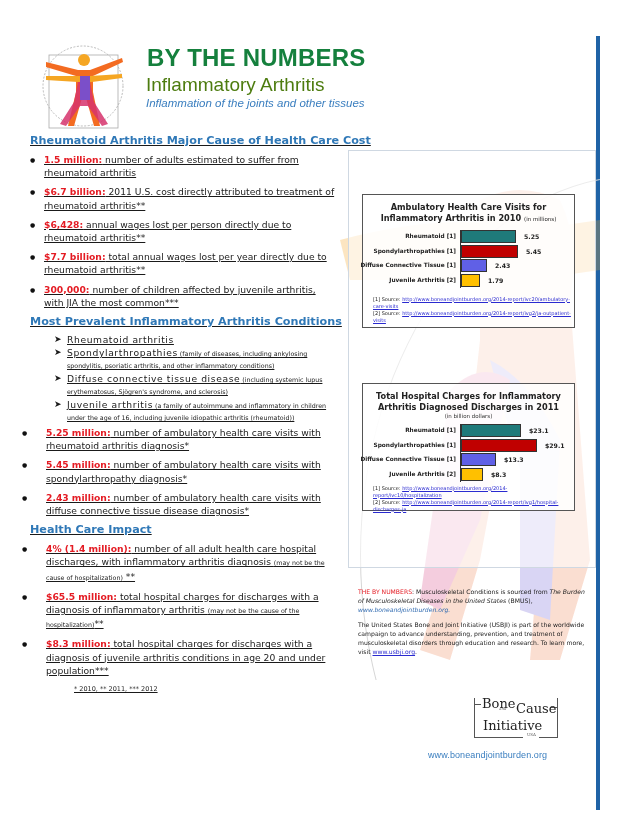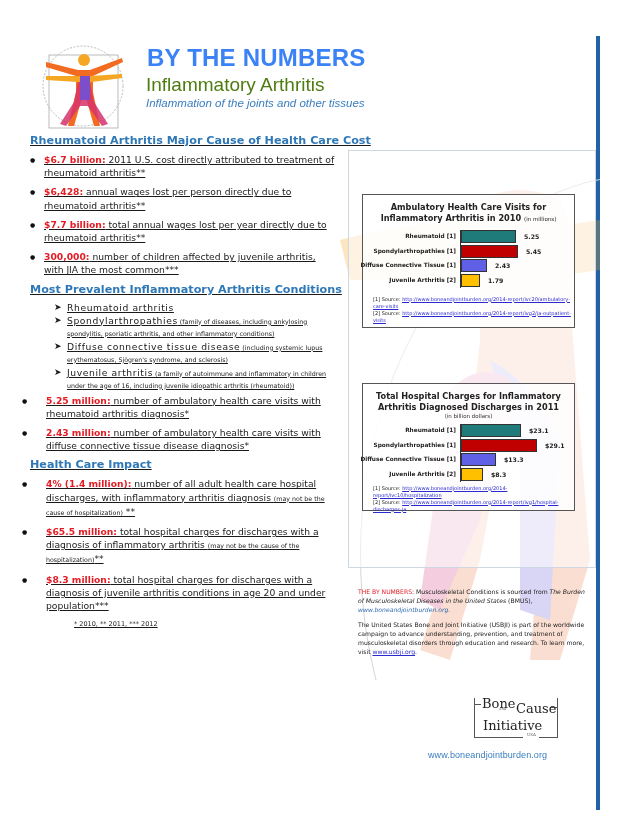--- a/index.html
+++ b/index.html
@@ -7,21 +7,21 @@
   body { position: relative; font-family: "DejaVu Sans", sans-serif; color: #1a1a1a; }
 
   .blue-rule { position: absolute; left: 596px; top: 36px; width: 4px; height: 774px; background: #1f63a6; }
 
   
   .bg-figure { position: absolute; left: 330px; top: 140px; width: 270px; height: 540px; overflow: hidden; pointer-events: none; }
   .bg-arc { position: absolute; left: 30px; top: 35px; width: 560px; height: 760px; border: 1.5px solid #d6d6d6; border-radius: 50%; }
 
   
   .logo { position: absolute; left: 38px; top: 40px; width: 92px; height: 90px; }
-  .title-main { position: absolute; left: 147px; top: 44px; font-family: "Liberation Sans", sans-serif; font-weight: bold; font-size: 24px; color: #3b82f6; letter-spacing: 0.2px; }
+  .title-main { position: absolute; left: 147px; top: 44px; font-family: "Liberation Sans", sans-serif; font-weight: bold; font-size: 24px; color: #15803d; letter-spacing: 0.2px; }
   .title-sub { position: absolute; left: 146px; top: 74px; font-family: "Liberation Sans", sans-serif; font-size: 19px; color: #4d7c0f; }
   .title-tag { position: absolute; left: 146px; top: 97px; font-family: "Liberation Sans", sans-serif; font-style: italic; font-size: 11.5px; color: #3a7ebf; }
 
   
   .left { position: absolute; left: 30px; top: 134px; width: 305px; font-family: "DejaVu Sans", sans-serif; text-decoration: underline; }
   .sec-h { color: #2f78b7; font-weight: bold; font-size: 11.2px; margin-bottom: 6px; white-space: nowrap; }
   .blist { list-style: none; }
   .blist li { position: relative; padding-left: 14px; font-size: 9.2px; line-height: 13.2px; margin-bottom: 6px; color: #222; }
   .blist li::before { content: "\25CF"; position: absolute; left: 0; top: 0; font-size: 6px; color: #111; }
   .blist.indent li { padding-left: 30px; }
@@ -96,35 +96,37 @@
     <circle cx="46" cy="20" r="6" fill="#f5a623"></circle>
   </svg>
 </div>
 <div class="title-main">BY THE NUMBERS</div>
 <div class="title-sub">Inflammatory Arthritis</div>
 <div class="title-tag">Inflammation of the joints and other tissues</div>
 
 <div class="left">
   <div class="sec-h">Rheumatoid Arthritis Major Cause of Health Care Cost</div>
   <ul class="blist">
+    <li><span class="hl">1.5 million:</span><span> number of adults estimated to suffer from rheumatoid arthritis</span></li>
     <li><span class="hl">$6.7 billion:</span><span> 2011 U.S. cost directly attributed to treatment of rheumatoid arthritis**</span></li>
     <li><span class="hl">$6,428:</span><span> annual wages lost per person directly due to rheumatoid arthritis**</span></li>
     <li><span class="hl">$7.7 billion:</span><span> total annual wages lost per year directly due to rheumatoid arthritis**</span></li>
     <li style=""><span class="hl">300,000:</span><span> number of children affected by juvenile arthritis, with JIA the most common***</span></li>
   </ul>
 
   <div class="sec-h">Most Prevalent Inflammatory Arthritis Conditions</div>
   <ul class="alist">
     <li><span class="arrow">➤</span><span class="name">Rheumatoid arthritis</span></li>
     <li><span class="arrow">➤</span><span class="name">Spondylarthropathies</span><span class="small"> (family of diseases, including ankylosing spondylitis, psoriatic arthritis, and other inflammatory conditions)</span></li>
     <li><span class="arrow">➤</span><span class="name">Diffuse connective tissue disease</span><span class="small"> (including systemic lupus erythematosus, Sjögren's syndrome, and sclerosis)</span></li>
     <li><span class="arrow">➤</span><span class="name">Juvenile arthritis</span><span class="small"> (a family of autoimmune and inflammatory in children under the age of 16, including juvenile idiopathic arthritis (rheumatoid))</span></li>
   </ul>
   <ul class="blist indent" style="margin-left:-14px">
     <li><span class="hl">5.25 million:</span><span> number of ambulatory health care visits with rheumatoid arthritis diagnosis*</span></li>
+    <li><span class="hl">5.45 million:</span><span> number of ambulatory health care visits with spondylarthropathy diagnosis*</span></li>
     <li><span class="hl">2.43 million:</span><span> number of ambulatory health care visits with diffuse connective tissue disease diagnosis*</span></li>
   </ul>
 
   <div class="sec-h">Health Care Impact</div>
   <ul class="blist indent" style="margin-left:-14px">
     <li><span class="hl">4% (1.4 million):</span><span> number of all adult health care hospital discharges, with inflammatory arthritis diagnosis </span><span class="small">(may not be the cause of hospitalization)</span><span> **</span></li>
     <li><span class="hl">$65.5 million:</span><span> total hospital charges for discharges with a diagnosis of inflammatory arthritis </span><span class="small">(may not be the cause of the hospitalization)</span><span>**</span></li>
     <li><span class="hl">$8.3 million:</span><span> total hospital charges for discharges with a diagnosis of juvenile arthritis conditions in age 20 and under population***</span></li>
   </ul>
   <div class="footnote">* 2010, ** 2011, *** 2012</div>

